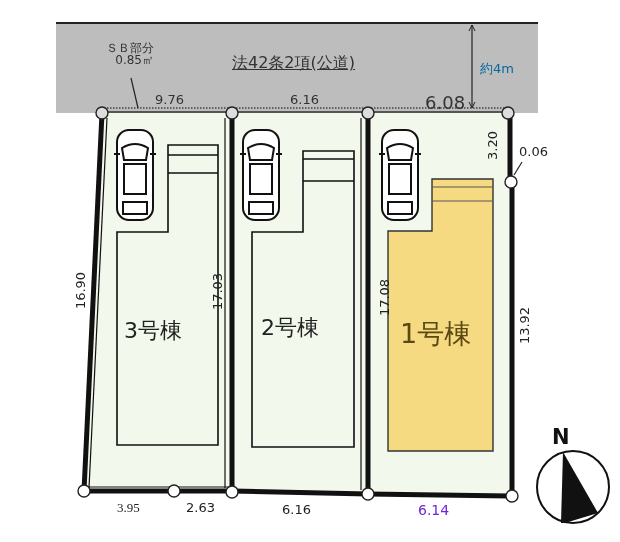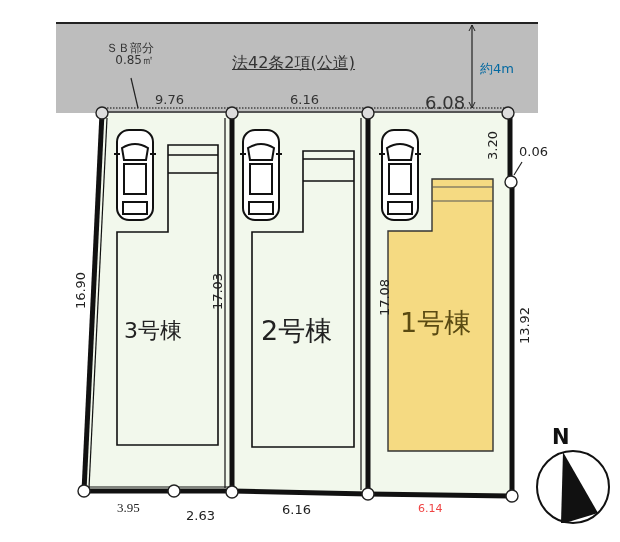--- a/index.html
+++ b/index.html
@@ -107,28 +107,28 @@
 <div style="position:absolute;left:480px;top:60px;font-size:13px;color:#0369a1;">約4m</div>
 <div style="position:absolute;left:106px;top:42px;font-size:12px;line-height:12px;color:#333;text-align:right;">
   <div>ＳＢ部分</div>
   <div>0.85㎡</div>
 </div>
 <div style="position:absolute;left:155px;top:92px;font-size:13px;color:#333;">9.76</div>
 <div style="position:absolute;left:290px;top:92px;font-size:13px;color:#333;">6.16</div>
 <div style="position:absolute;left:425px;top:92px;font-size:18px;color:#333;">6.08</div>
 
 <div style="position:absolute;left:124px;top:316px;font-size:22px;color:#222;">3号棟</div>
-<div style="position:absolute;left:261px;top:313px;font-size:27px;color:#222;">2号棟</div>
-<div style="position:absolute;left:400px;top:305px;font-size:27px;color:#5a4a12;">1号棟</div>
+<div style="position:absolute;left:261px;top:313px;font-size:22px;color:#222;">2号棟</div>
+<div style="position:absolute;left:400px;top:316px;font-size:27px;color:#5a4a12;">1号棟</div>
 
 <div style="position:absolute;left:62px;top:283px;font-size:13px;transform:rotate(-90deg);color:#222;">16.90</div>
 <div style="position:absolute;left:199px;top:284px;font-size:13px;transform:rotate(-90deg);color:#222;">17.03</div>
 <div style="position:absolute;left:366px;top:290px;font-size:13px;transform:rotate(-90deg);color:#222;">17.08</div>
 <div style="position:absolute;left:478px;top:138px;font-size:13px;transform:rotate(-90deg);color:#222;">3.20</div>
 <div style="position:absolute;left:519px;top:144px;font-size:13px;color:#222;">0.06</div>
 <div style="position:absolute;left:506px;top:318px;font-size:13px;transform:rotate(-90deg);color:#222;">13.92</div>
 
 <div style="position:absolute;left:117px;top:500px;font-size:13px;color:#222;font-family:Liberation Serif, serif;">3.95</div>
-<div style="position:absolute;left:186px;top:500px;font-size:13px;color:#222;margin-top:8px;">2.63</div>
+<div style="position:absolute;left:186px;top:500px;font-size:13px;color:#222;">2.63</div>
 <div style="position:absolute;left:282px;top:502px;font-size:13px;color:#222;">6.16</div>
-<div style="position:absolute;left:418px;top:502px;font-size:11px;color:#ef4444;">6.14</div>
+<div style="position:absolute;left:418px;top:502px;font-size:14px;color:#6d28d9;">6.14</div>
 
 <div style="position:absolute;left:552px;top:425px;font-size:21px;font-weight:bold;color:#111;">N</div>
 
 </body></html>

